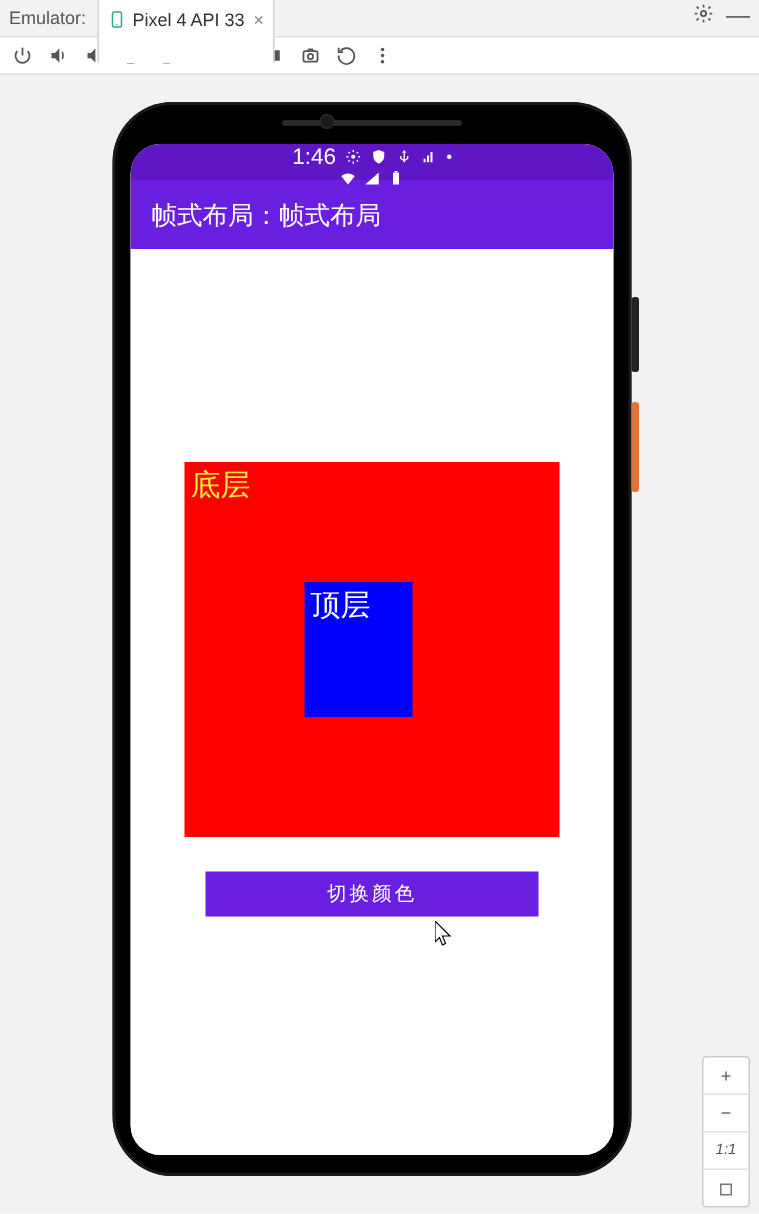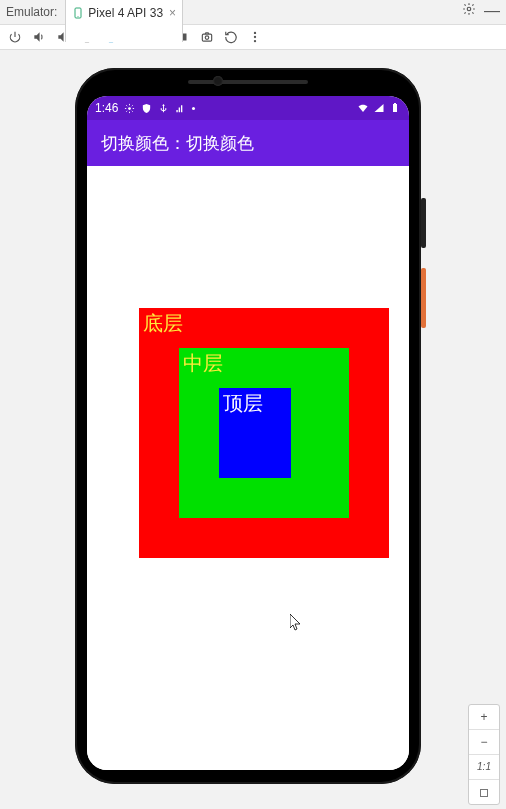--- a/index.html
+++ b/index.html
@@ -122,23 +122,24 @@
     overflow: hidden;
   }
 
   
   .status-bar {
     height: 24px;
     background: #5f17c6;
     color: #fff;
     display: flex;
     align-items: center;
-    font-size: 12px;
+    font-size: 15px;
     padding: 0 8px;
     justify-content: space-between;
+    flex-direction: column;
   }
   .status-left { display: flex; align-items: center; gap: 6px; }
   .status-left svg { width: 11px; height: 11px; fill: #fff; }
   .status-right { display: flex; align-items: center; gap: 4px; }
   .status-right svg { width: 12px; height: 12px; fill: #fff; }
 
   
   .app-bar {
     height: 46px;
     background: #6a1fe0;
@@ -155,21 +156,20 @@
     background: #fff;
   }
 
   
   .frame-stack {
     position: absolute;
     top: 142px;
     left: 36px;
     width: 250px;
     height: 250px;
-    margin-left: 16px;
   }
   .layer {
     position: absolute;
     color: #ffeb3b;
     font-size: 20px;
     font-weight: 400;
     padding: 2px 4px;
     box-sizing: border-box;
   }
   .layer-bottom { left:0; top:0; width:250px; height:250px; background:#ff0000; }
@@ -342,36 +342,36 @@
               <path d="M3 20h18V4L3 20z"></path>
             </svg>
           <svg viewBox="0 0 24 24" fill="#fff">
               <rect x="8" y="4" width="8" height="16"></rect>
               <rect x="10" y="2" width="4" height="2"></rect>
             </svg>
         </div>
       </div>
 
       <div class="app-bar">
-        <span>切换颜色：切换颜色</span>
+        <span>帧式布局：帧式布局</span>
       </div>
 
       <div class="app-content">
         <div class="frame-stack">
           <div class="layer layer-bottom">
             <span>底层</span>
           </div>
-          <div class="layer layer-middle">
-            <span>中层</span>
-          </div>
           <div class="layer layer-top">
             <span>顶层</span>
           </div>
         </div>
 
+        <button class="switch-btn">
+          <span>切换颜色</span>
+        </button>
       </div>
 
     </div>
   </div>
 
   <div class="cursor">
     <svg viewBox="0 0 12 18">
         <path d="M0 0v14l3-3 2 5 2-1-2-5h5L0 0z" fill="#fff" stroke="#000" stroke-width="0.8"></path>
       </svg>
   </div>

